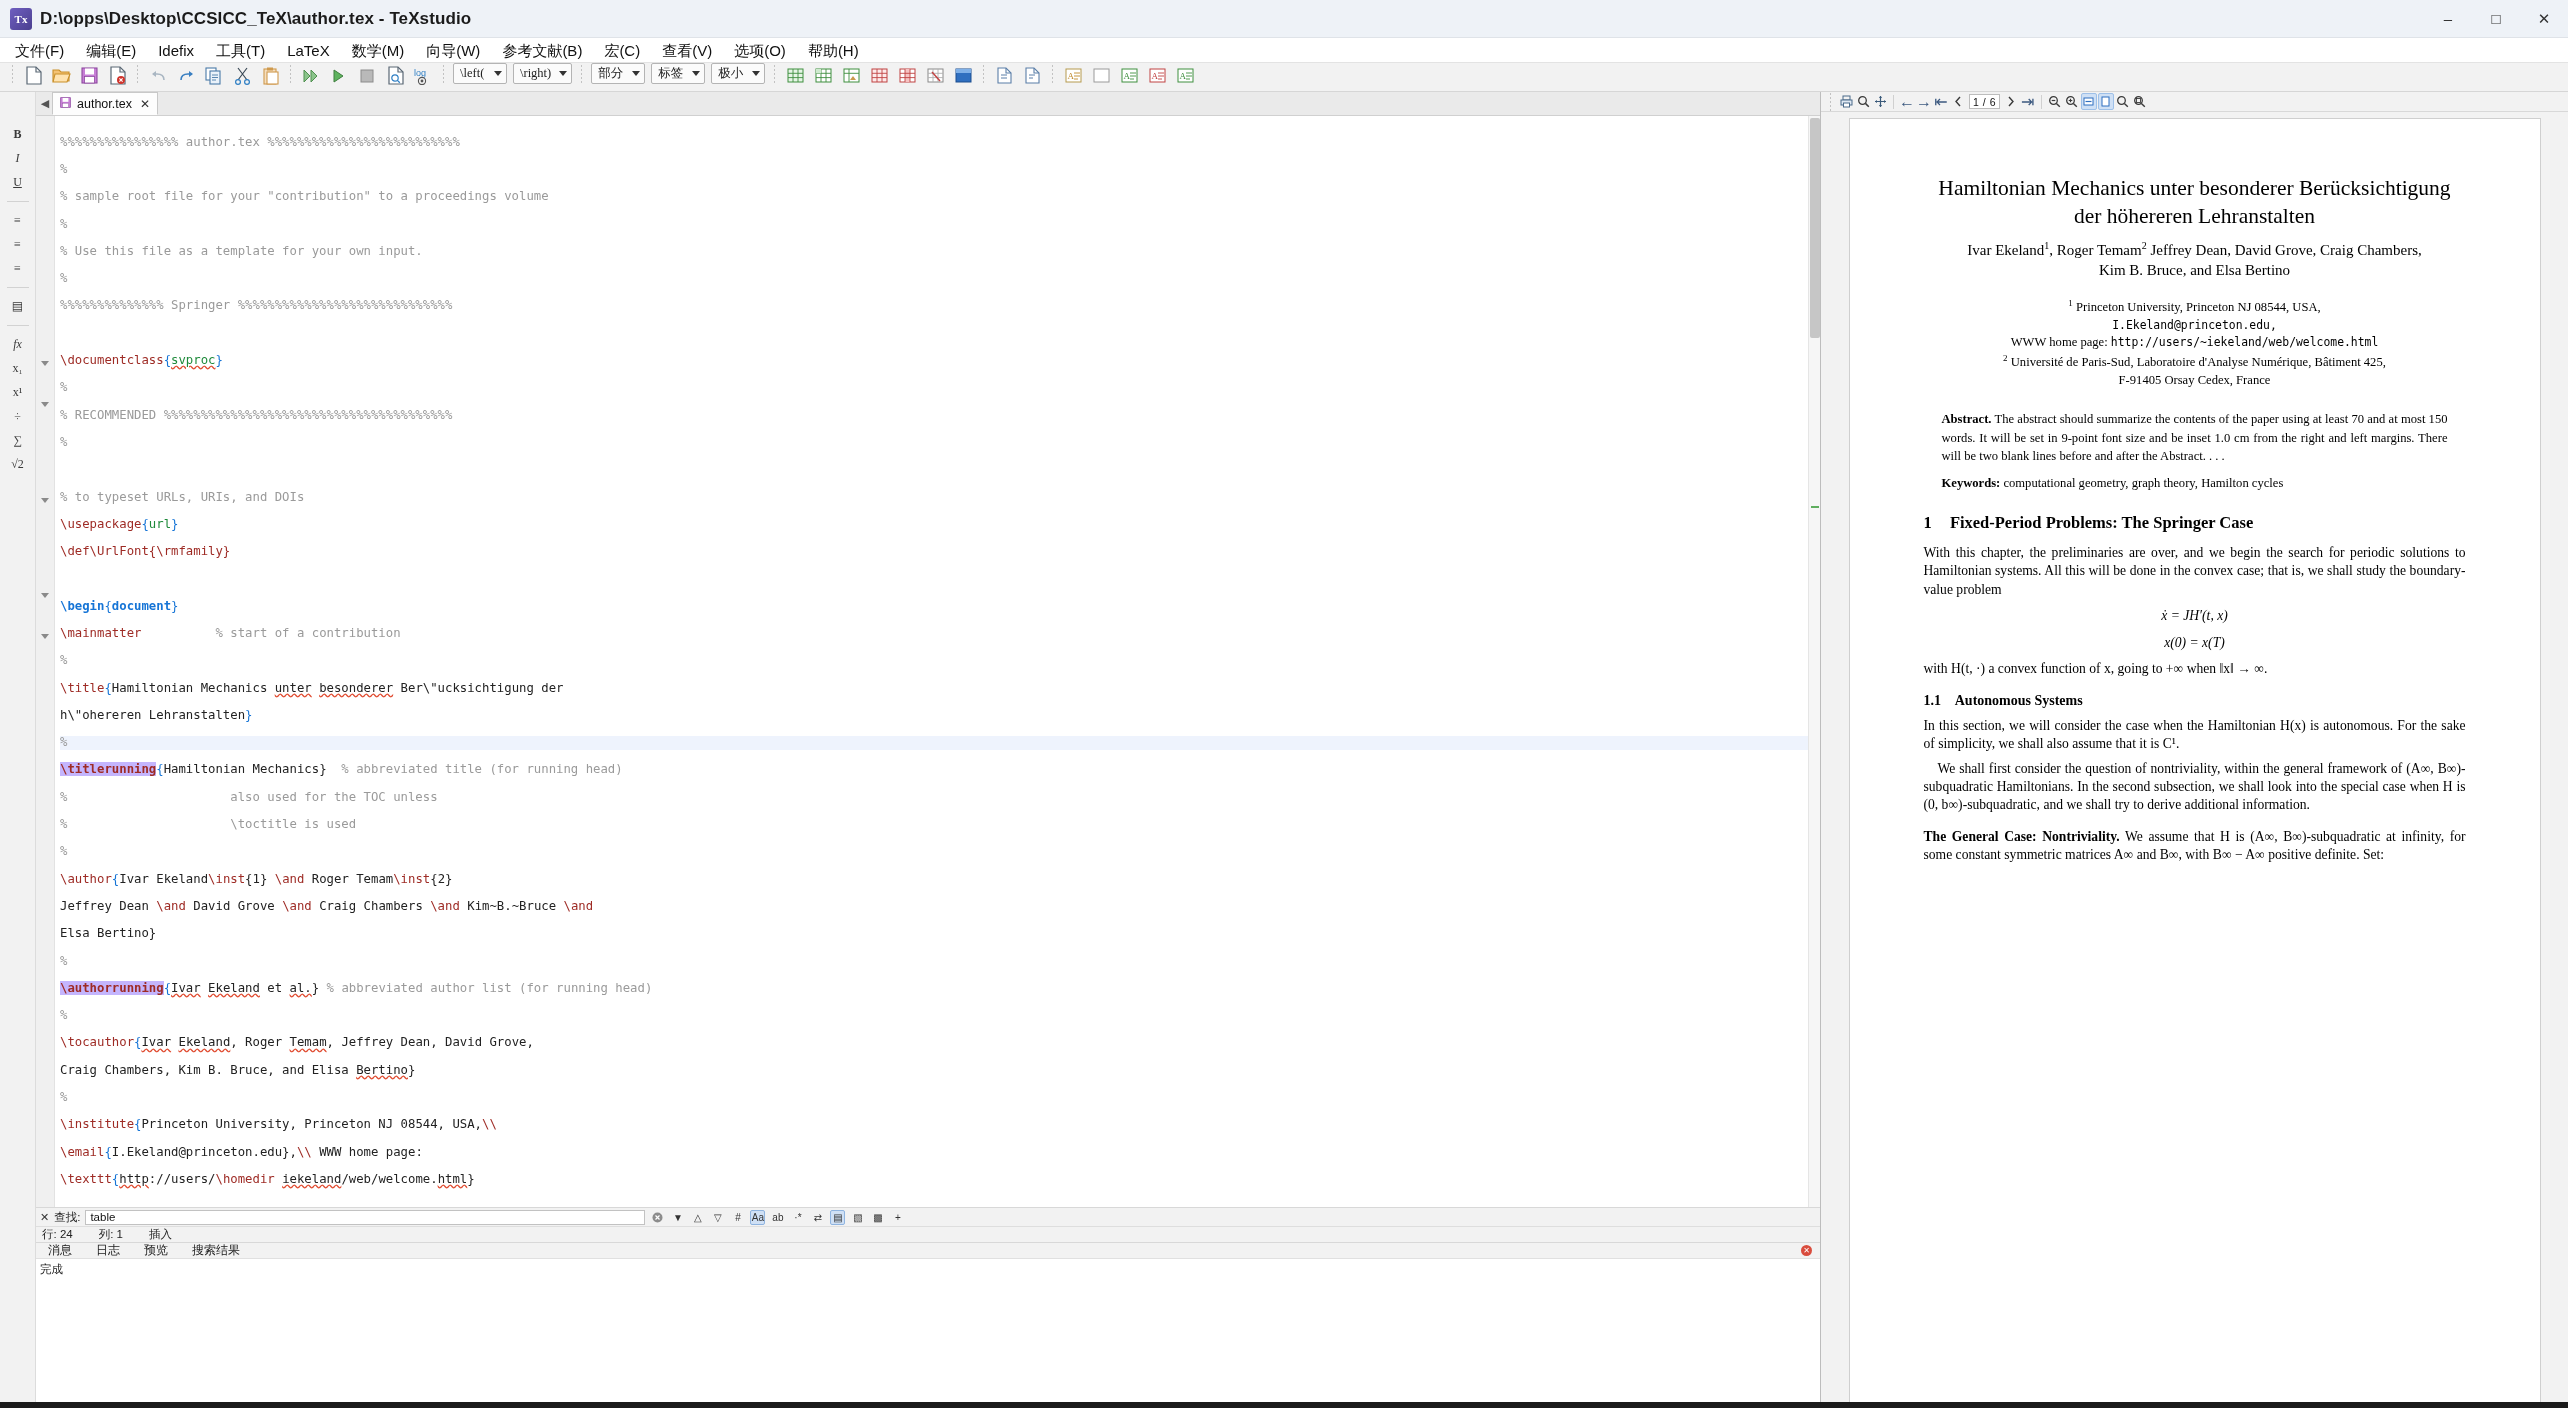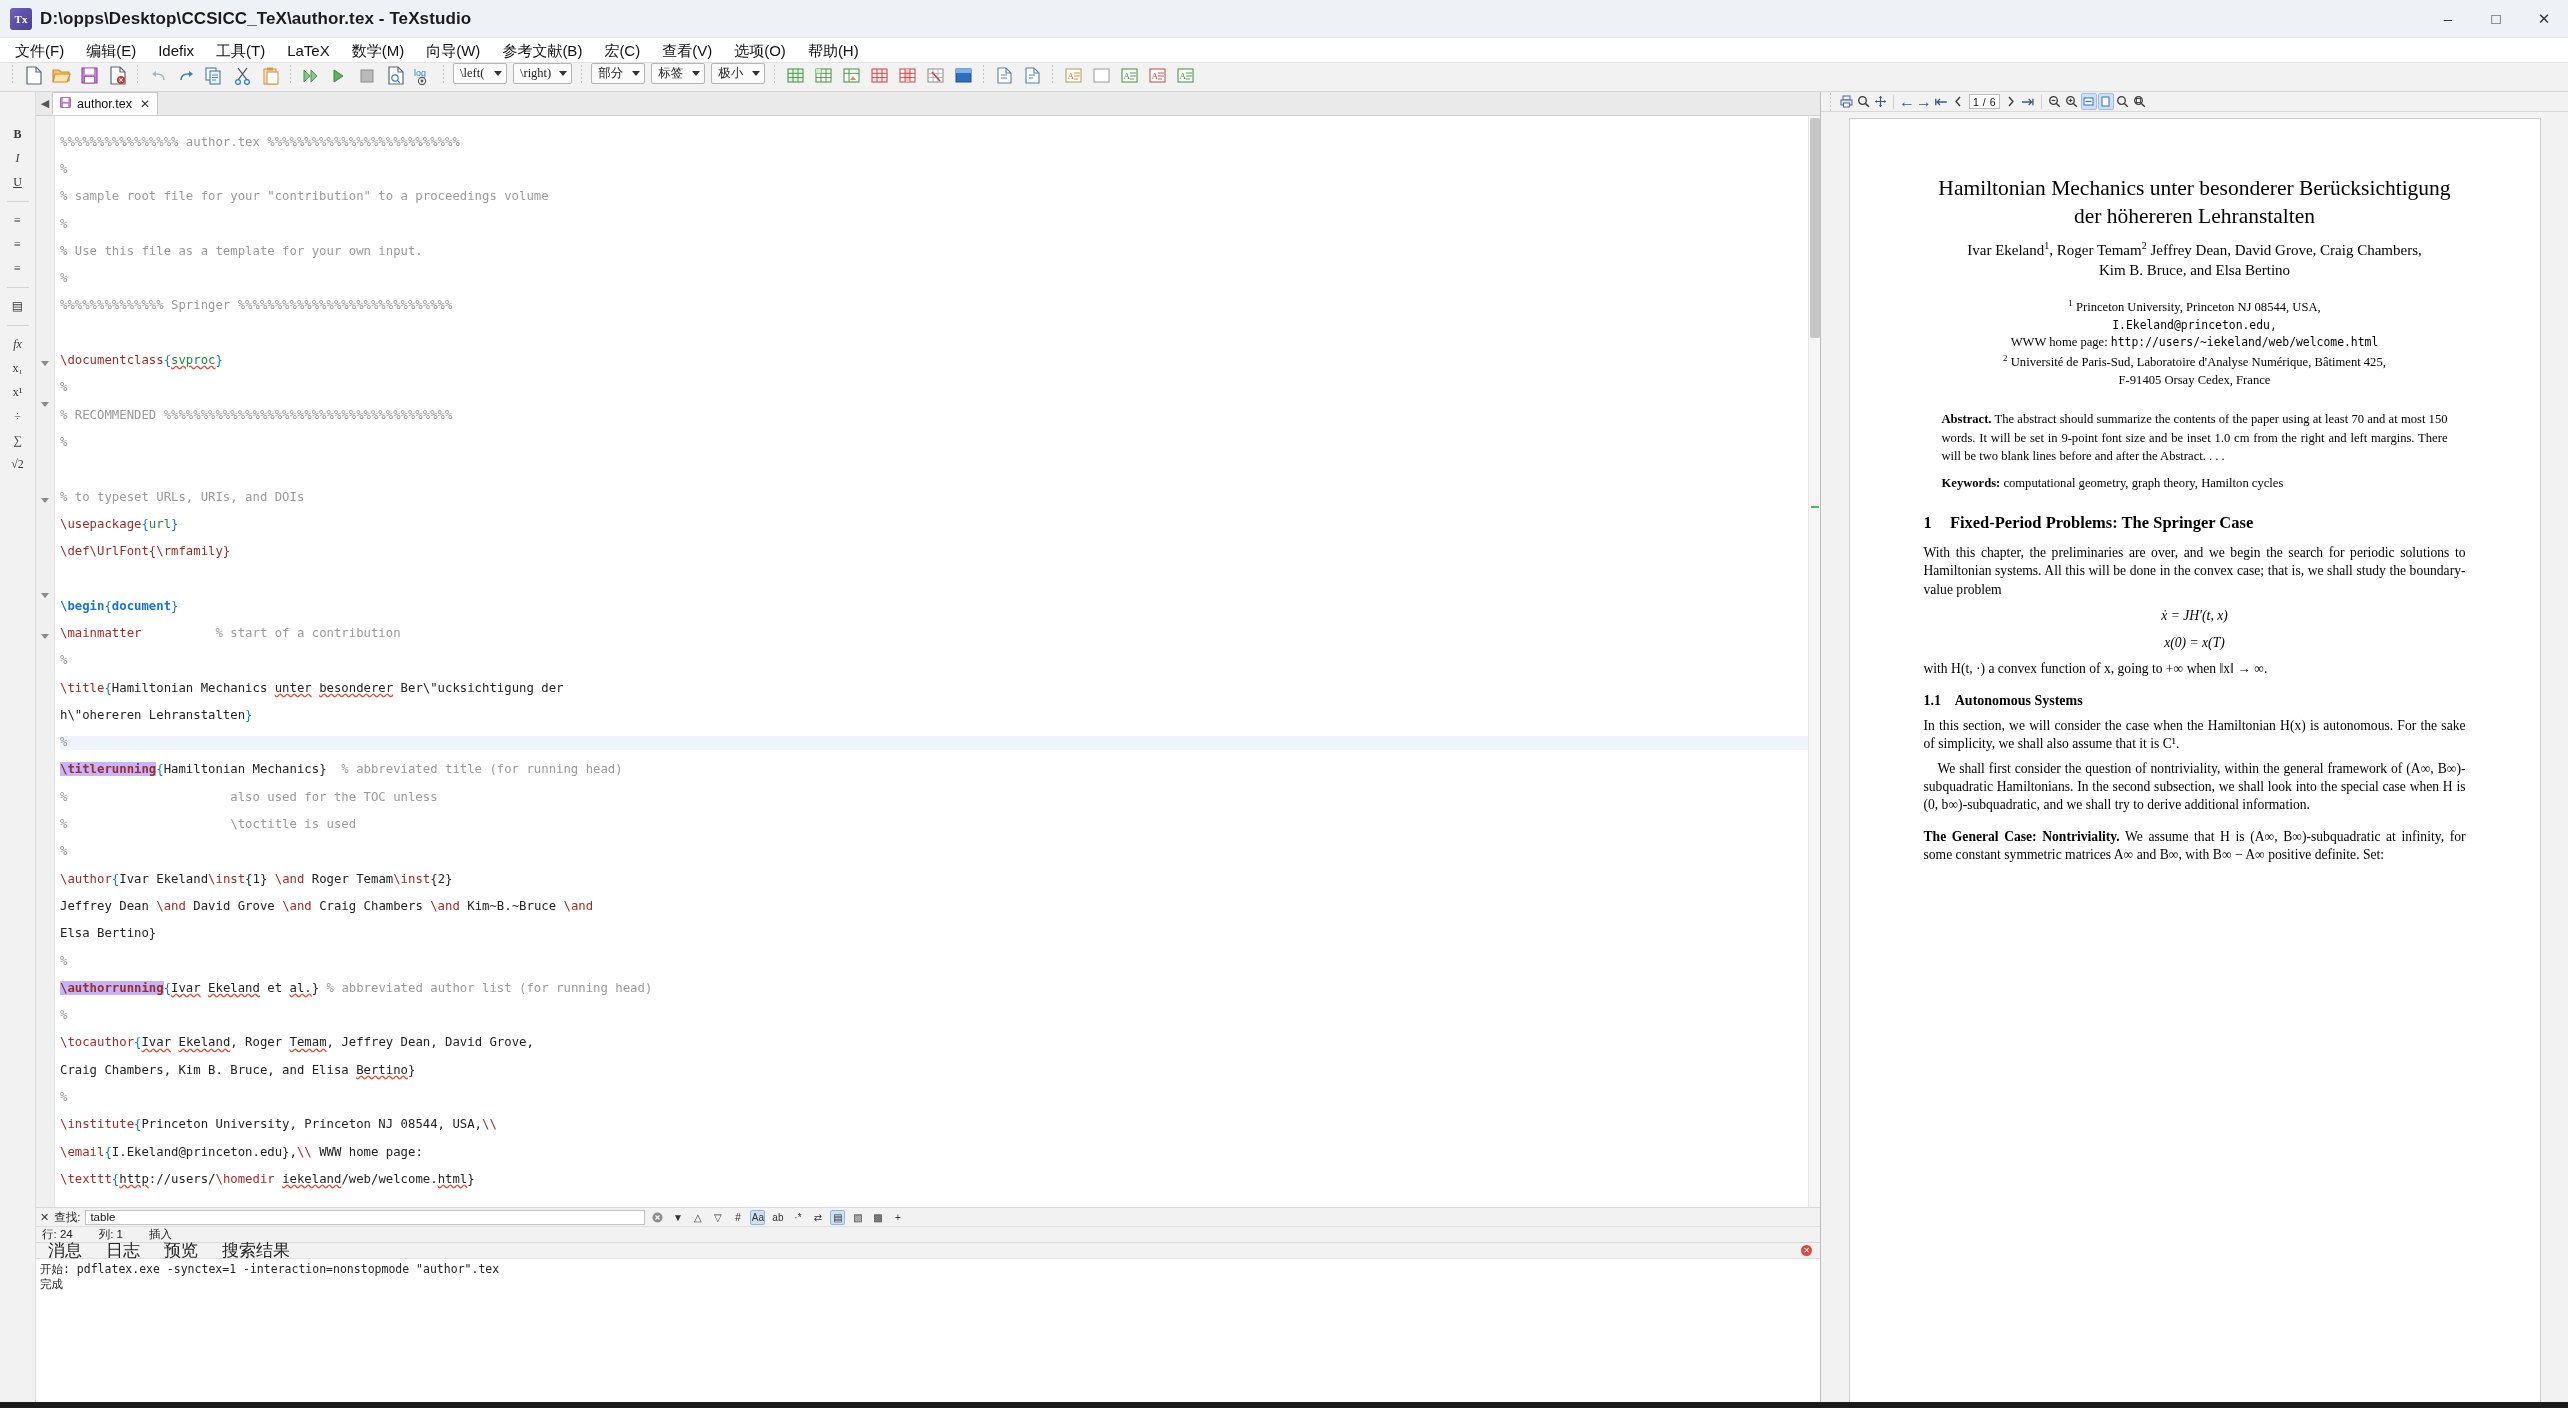--- a/index.html
+++ b/index.html
@@ -176,21 +176,21 @@
     height: 16px; background: #f2f2f2; border-top: 1px solid #dedede;
     display: flex; align-items: center; gap: 26px; padding-left: 6px;
     font-size: 11.5px; color: #222; flex: 0 0 16px;
   }
 
   
   .msgtabs {
     height: 16px; background: #f2f2f2; border-top: 1px solid #d8d8d8;
     display: flex; align-items: center; gap: 0; flex: 0 0 16px; position: relative;
   }
-  .mtab { font-size: 17px; color: #222; padding: 0 12px; }
+  .mtab { font-size: 12px; color: #222; padding: 0 12px; }
   .mclose { position: absolute; right: 8px; width: 11px; height: 11px; border-radius: 50%;
             background: #d94c3d; color:#fff; font-size: 8px; display:flex;
             align-items:center; justify-content:center; }
   .msgbody {
     flex: 0 0 60px; background: #fff; border-top: 1px solid #e0e0e0;
     font-family: "DejaVu Sans Mono", monospace; font-size: 11.5px; color: #222;
     padding: 3px 0 0 4px; line-height: 15px;
   }
   .msg-pad { flex: 0 0 84px; background: #ffffff; }
 
@@ -636,21 +636,20 @@
       </div>
 
       <div class="msgtabs">
         <span class="mtab">消息</span>
         <span class="mtab">日志</span>
         <span class="mtab">预览</span>
         <span class="mtab">搜索结果</span>
         <span class="mclose">✕</span>
       </div>
       <div class="msgbody">
-        <div>开始: pdflatex.exe -synctex=1 -interaction=nonstopmode "author".tex</div>
         <div>完成</div>
       </div>
       <div class="msg-pad"></div>
     </div>
 
     <div class="pdfpane">
       <div class="pdftool">
         <div class="tgrip"></div>
         <div class="pti">
           <svg width="13" height="13" viewBox="0 0 13 13">

